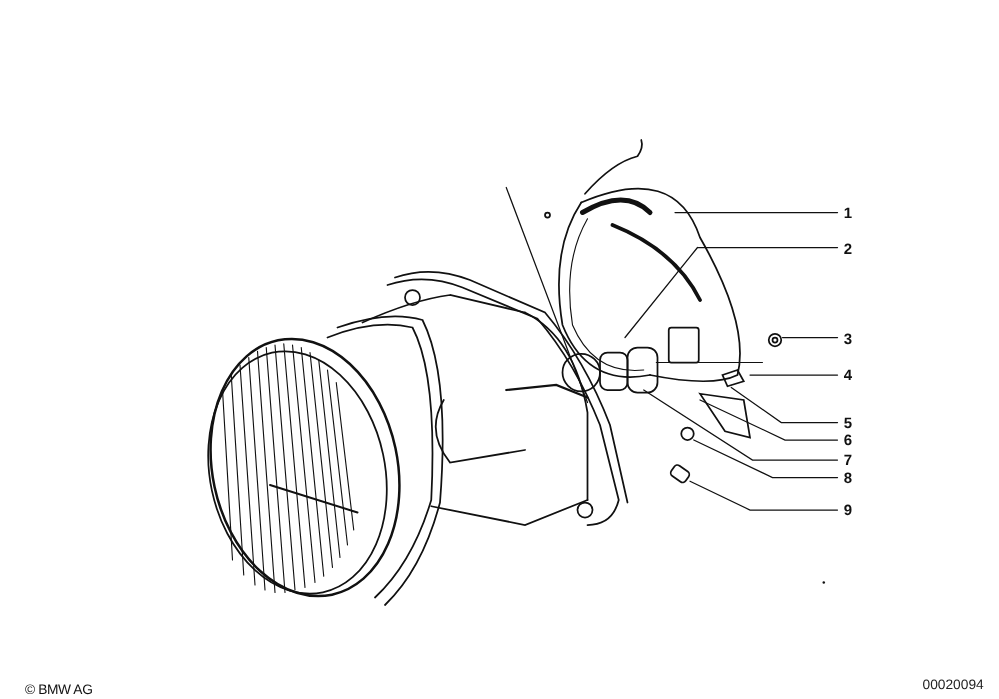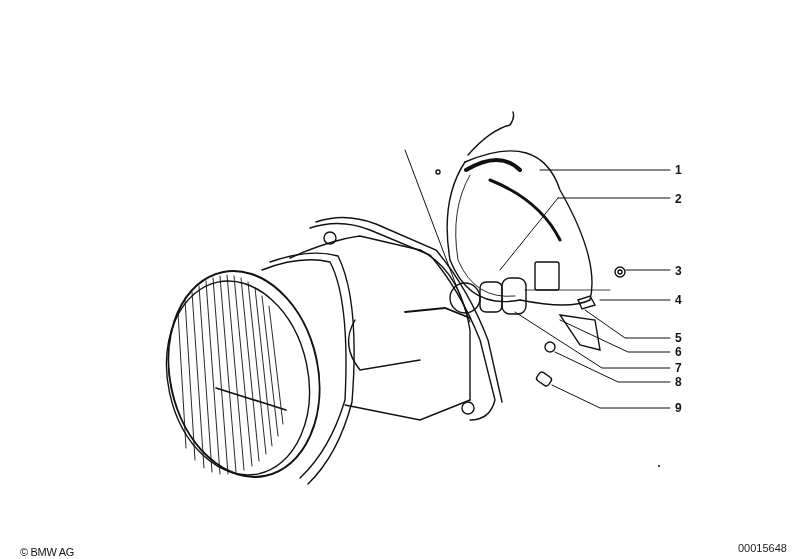--- a/index.html
+++ b/index.html
@@ -102,14 +102,14 @@
   <span class="callout-num" style="left:675px;top:193px;">2</span>
   <span class="callout-num" style="left:675px;top:265px;">3</span>
   <span class="callout-num" style="left:675px;top:294px;">4</span>
   <span class="callout-num" style="left:675px;top:332px;">5</span>
   <span class="callout-num" style="left:675px;top:346px;">6</span>
   <span class="callout-num" style="left:675px;top:362px;">7</span>
   <span class="callout-num" style="left:675px;top:376px;">8</span>
   <span class="callout-num" style="left:675px;top:402px;">9</span>
 
   <span class="copyright">© BMW AG</span>
-  <span class="diagram-id">00015648</span>
+  <span class="diagram-id">00020094</span>
 </div>
 
 </body></html>

